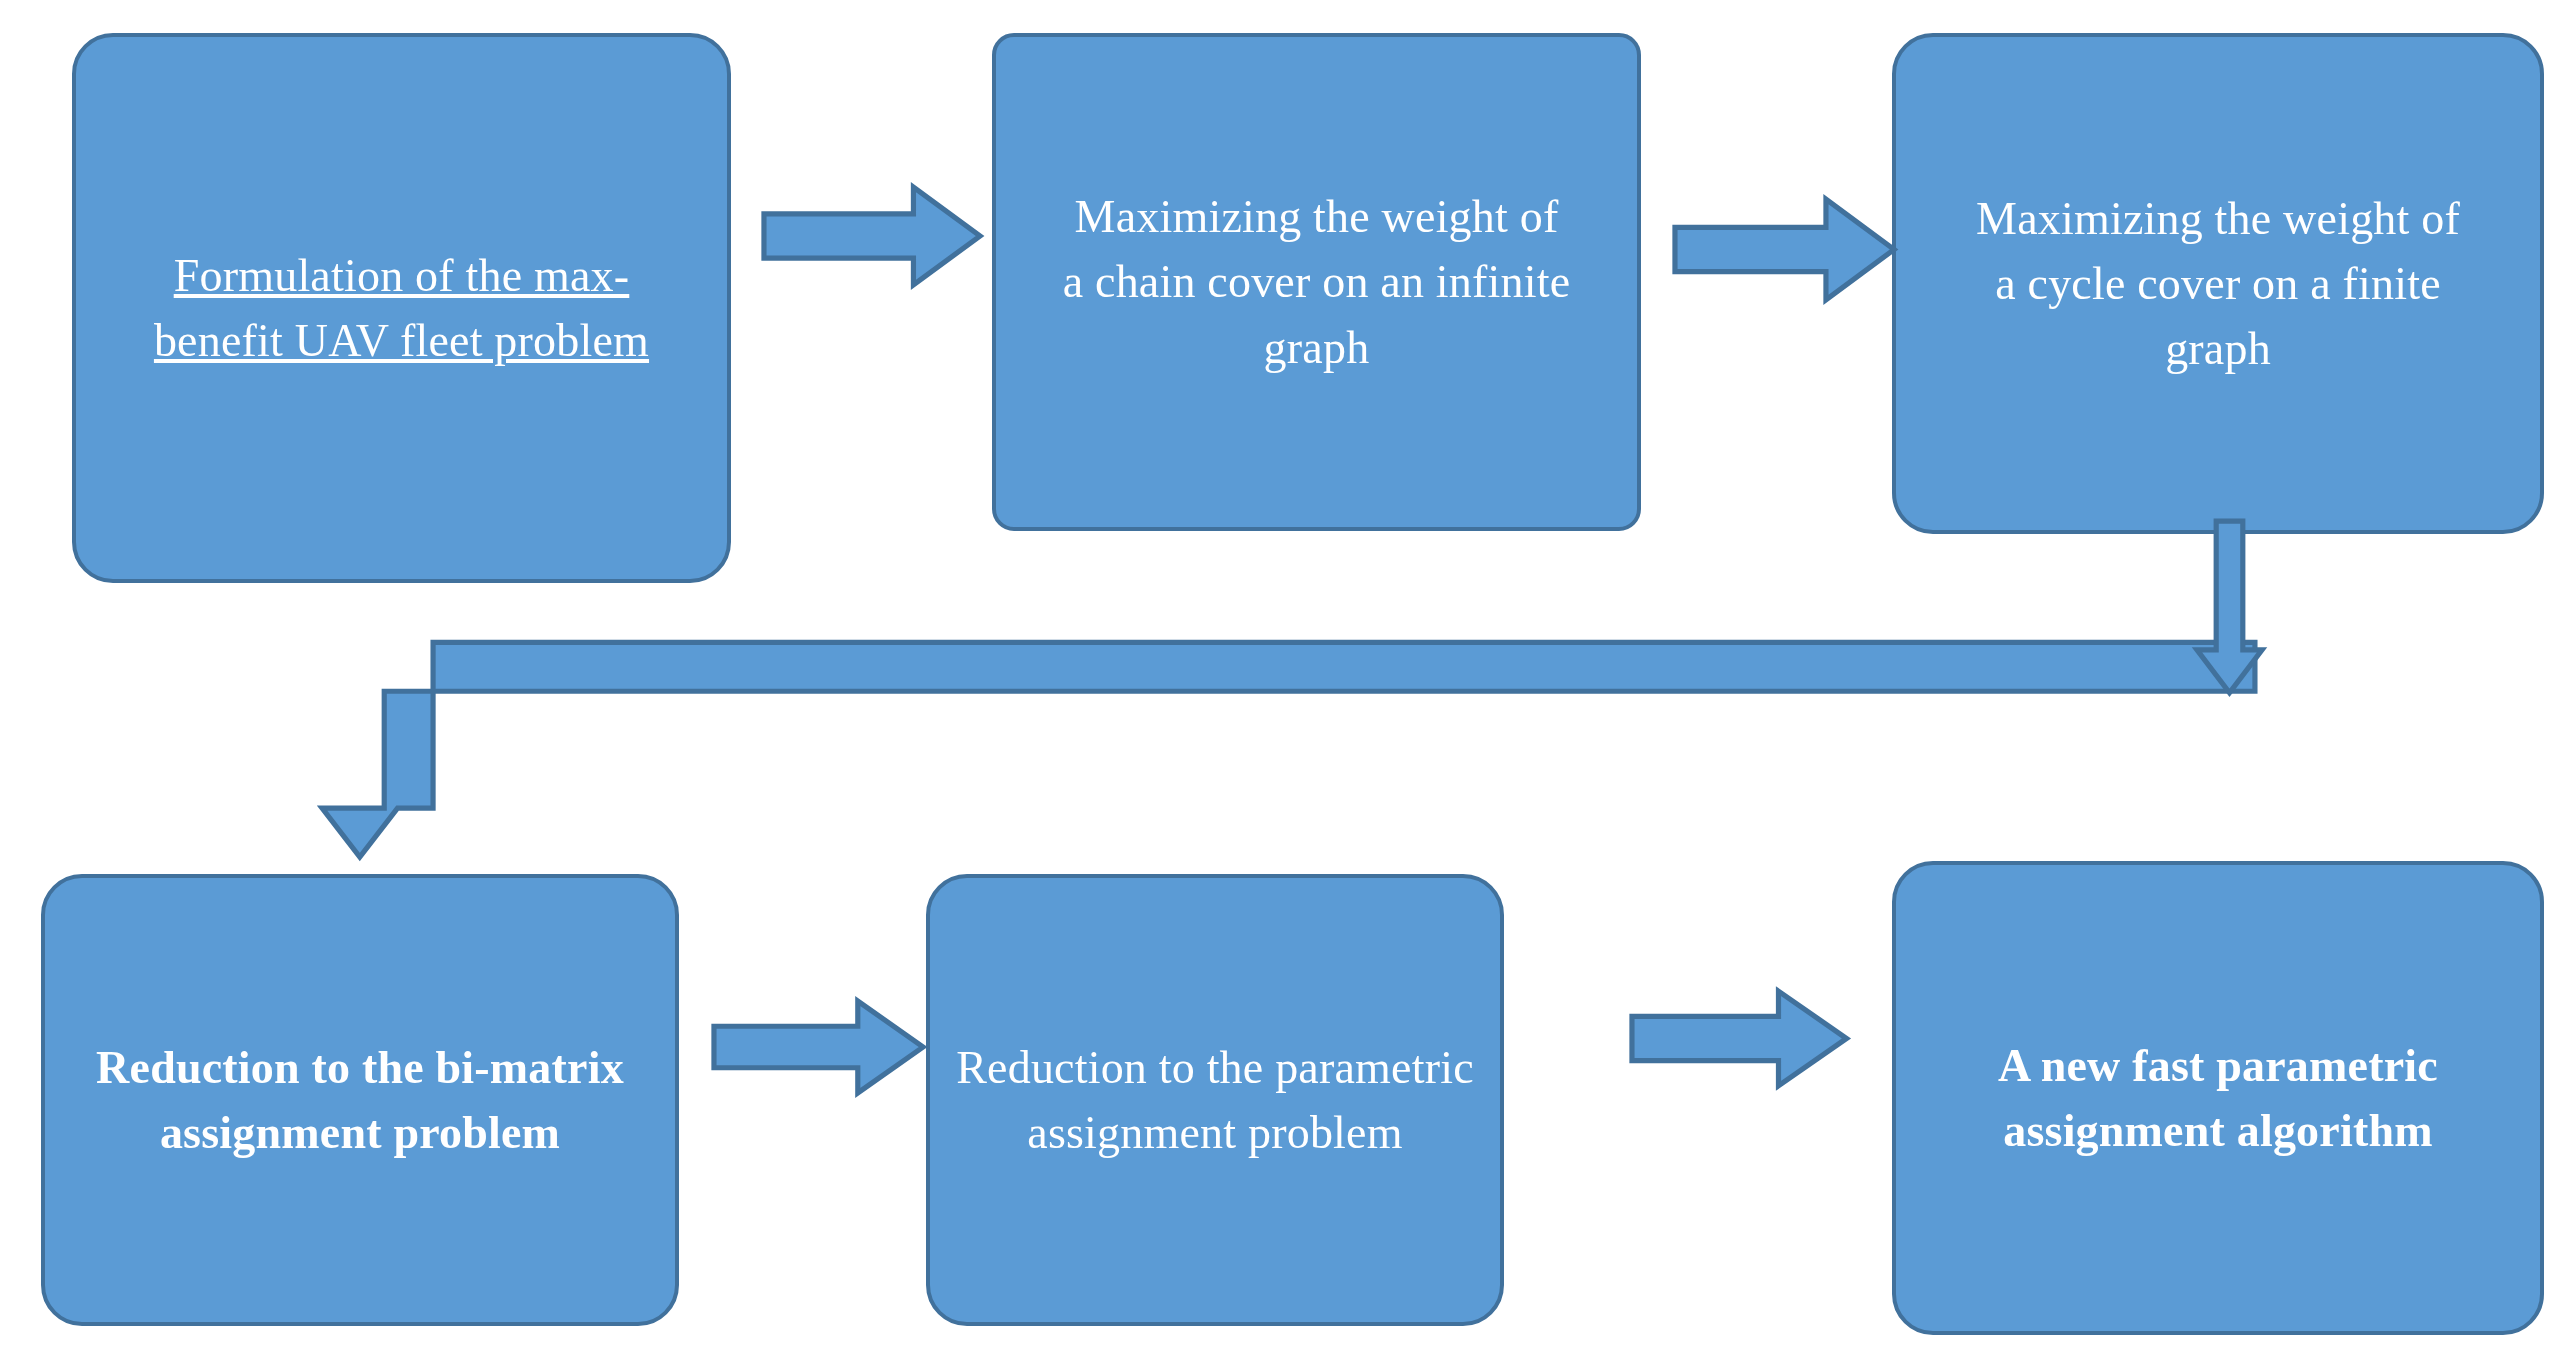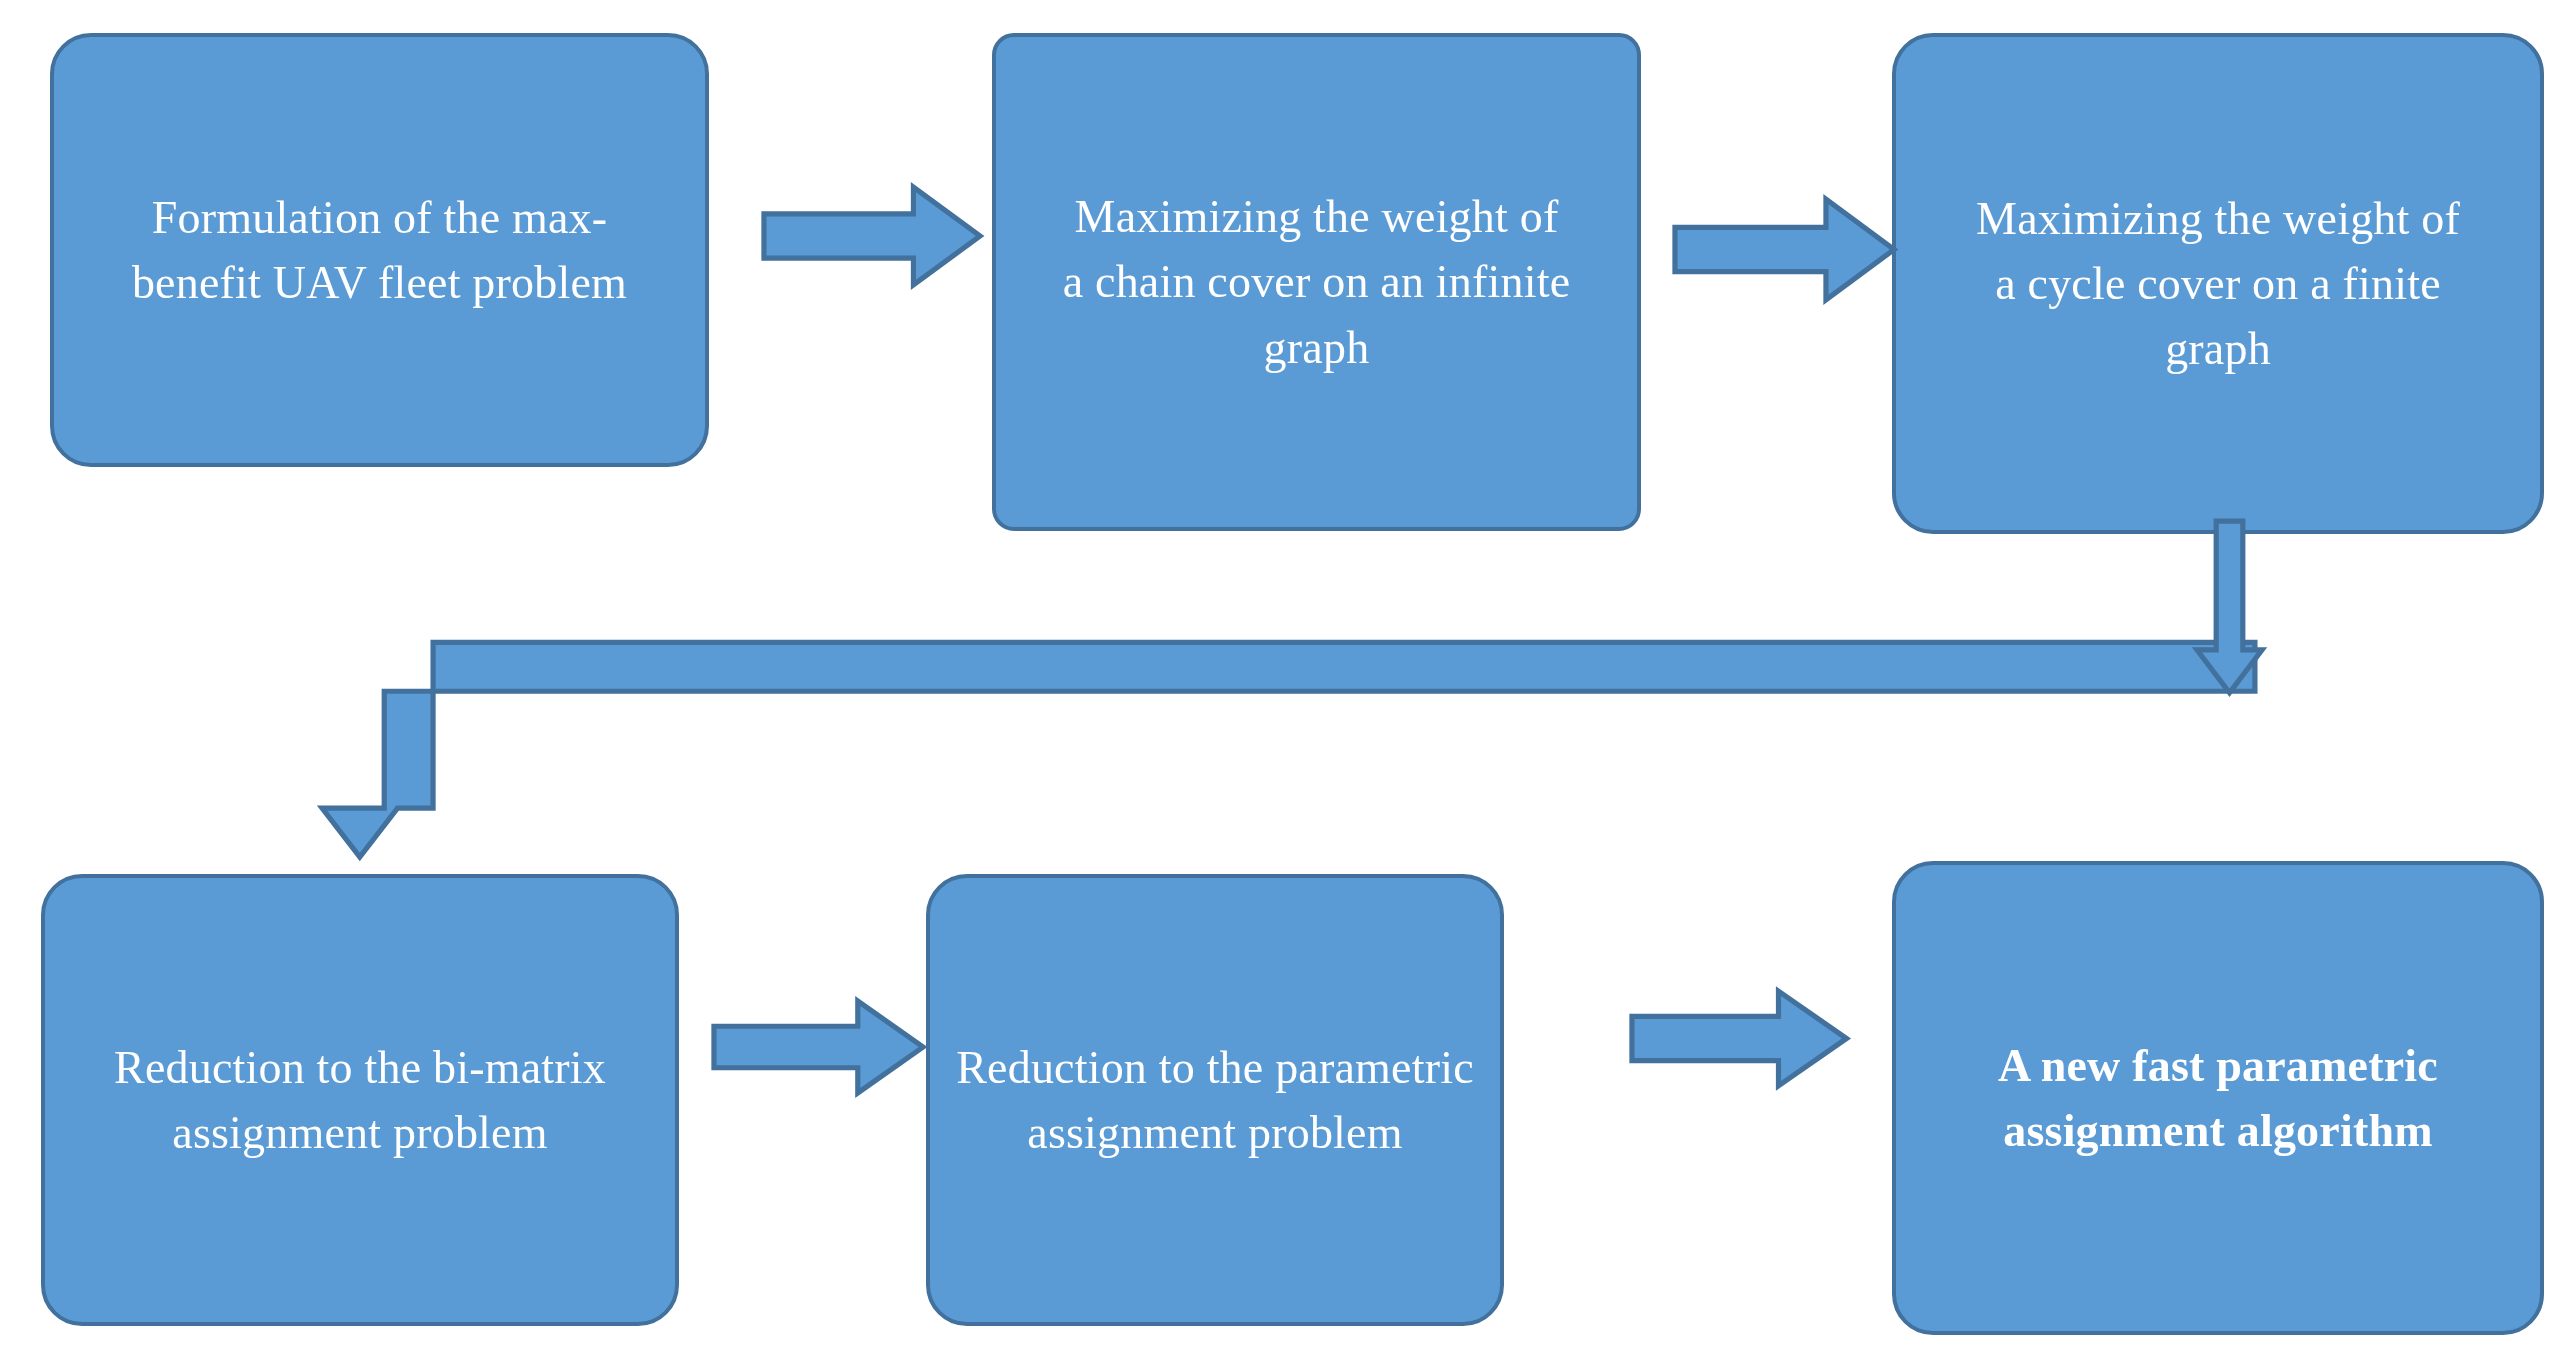--- a/index.html
+++ b/index.html
@@ -34,24 +34,24 @@
   .node .node-label {
     display: block;
     width: 86%;
     font-size: 46px;
     line-height: 1.42;
     color: #FFFFFF;
     letter-spacing: 0.2px;
     white-space: pre-line;
   }
   
-  #node-1 { left: 50px;   top: 33px;   width: 659px; height: 434px; }
+  #node-1 { left: 72px;   top: 33px;   width: 659px; height: 550px; text-decoration: underline; }
   #node-2 { left: 992px; top: 33px;   width: 649px; height: 498px; border-radius: 22px; }
   #node-3 { left: 1892px; top: 33px;   width: 652px; height: 501px; align-items: center; }
-  #node-4 { left: 41px;   top: 874px; width: 638px; height: 452px; }
+  #node-4 { left: 41px;   top: 874px; width: 638px; height: 452px; font-weight: bold; }
   #node-5 { left: 926px; top: 874px; width: 578px; height: 452px; }
   #node-6 { left: 1892px; top: 861px; width: 652px; height: 474px; }
 
   #node-2 .node-label, #node-3 .node-label { width: 80%; }
   #node-5 .node-label { width: 92%; }
   #node-6 .node-label { width: 72%; font-weight: bold; }
 
   
   .arrow {
     position: absolute;

